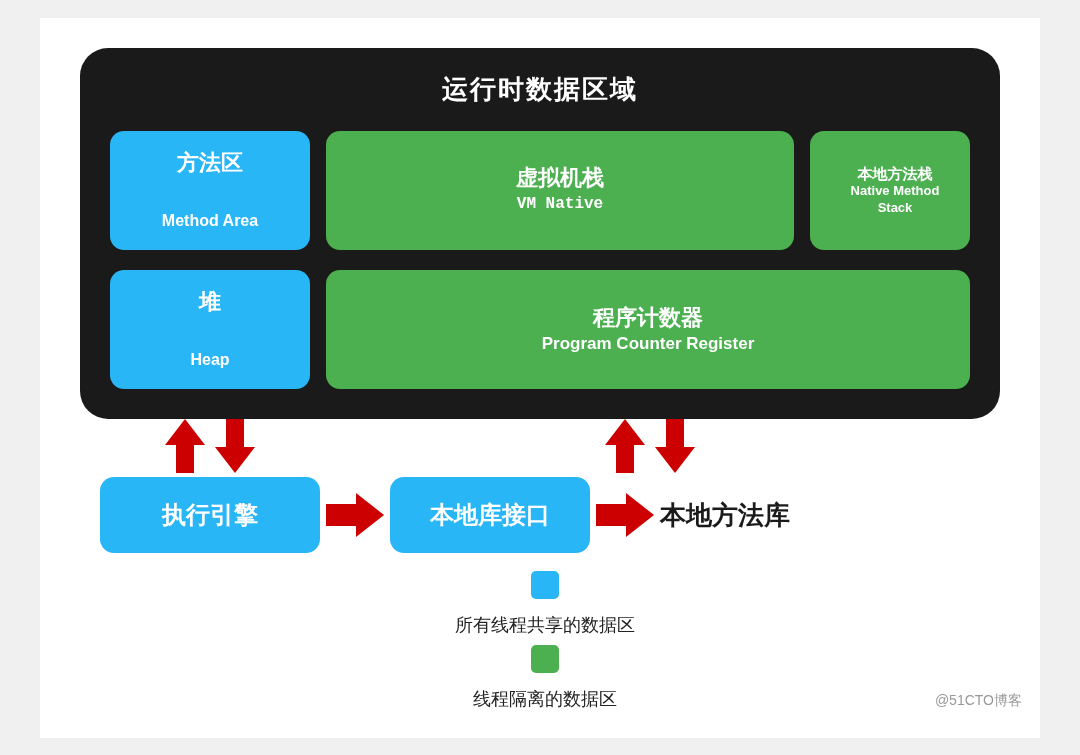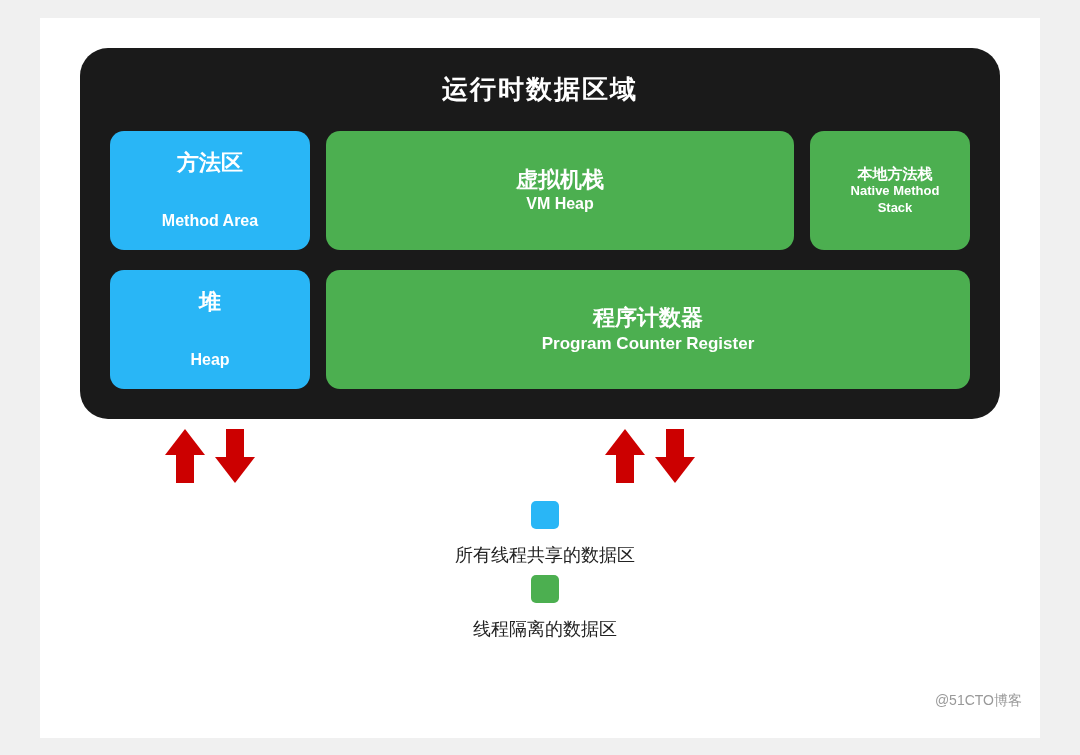--- a/index.html
+++ b/index.html
@@ -91,20 +91,21 @@
       width: 200px;
       min-height: 110px;
     }
     .box-heap {
       width: 200px;
       min-height: 110px;
     }
     .box-vmstack {
       width: 200px;
       min-height: 110px;
+      font-family: Liberation Mono, monospace;
     }
     .box-native-method-stack {
       width: 160px;
       min-height: 110px;
       padding-left: 24px;
     }
     .box-native-method-stack .zh {
       font-size: 15px;
     }
     .box-native-method-stack .en {
@@ -258,21 +259,21 @@
     <div class="runtime-row">
 
       <div class="box-blue box-method-area">
         <span class="zh">方法区</span>
         <span class="en">Method Area</span>
       </div>
 
       <div style="display:flex; gap:16px; flex:1;">
         <div class="box-green box-vmstack" style="flex:1;">
           <span class="zh">虚拟机栈</span>
-          <span class="en">VM Heap</span>
+          <span class="en">VM Native</span>
         </div>
         <div class="box-green box-native-method-stack">
           <span class="zh">本地方法栈</span>
           <span class="en">Native Method Stack</span>
         </div>
       </div>
     </div>
 
     <div class="runtime-row">
 
@@ -309,20 +310,46 @@
         <div class="shaft"></div>
       </div>
       <div class="fat-arrow-down">
         <div class="shaft"></div>
         <div class="head"></div>
       </div>
     </div>
     <div style="flex:1;"></div>
   </div>
 
+  <div class="boxes-and-arrows-row">
+
+    <div class="exec-engine-box">
+      <span>执行引擎</span>
+    </div>
+
+    <div style="width:70px; display:flex; align-items:center; justify-content:center;">
+      <div class="fat-arrow-right">
+        <div class="shaft"></div>
+        <div class="head"></div>
+      </div>
+    </div>
+
+    <div class="native-lib-interface-box">
+      <span>本地库接口</span>
+    </div>
+
+    <div style="width:70px; display:flex; align-items:center; justify-content:center;">
+      <div class="fat-arrow-right">
+        <div class="shaft"></div>
+        <div class="head"></div>
+      </div>
+    </div>
+
+    <div class="native-lib-text">本地方法库</div>
+  </div>
 
   <div class="legend">
     <div class="legend-item">
       <div class="legend-box legend-blue"></div>
       <span>所有线程共享的数据区</span>
     </div>
     <div class="legend-item">
       <div class="legend-box legend-green"></div>
       <span>线程隔离的数据区</span>
     </div>

